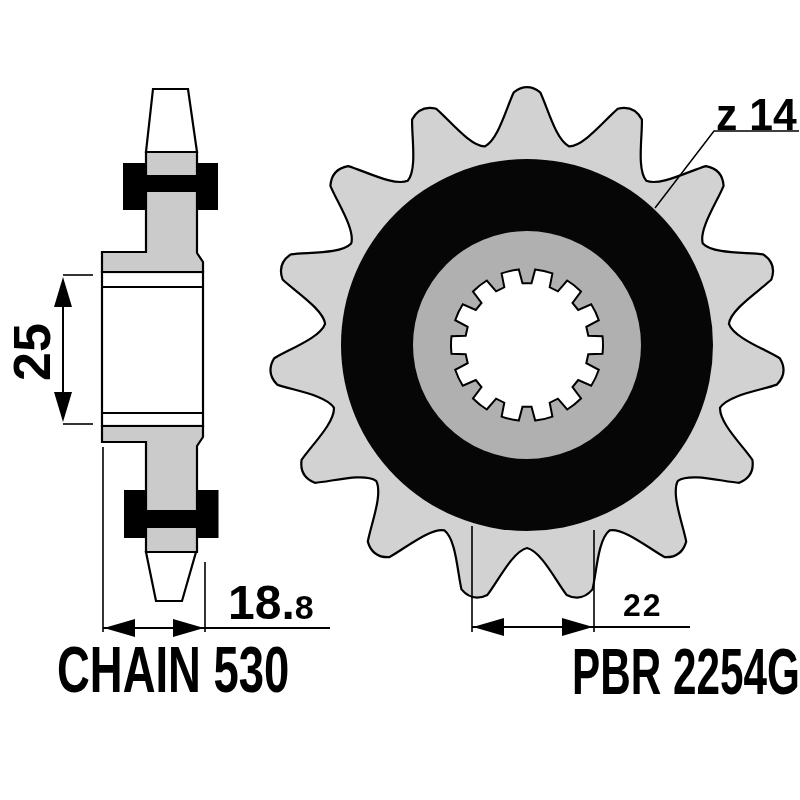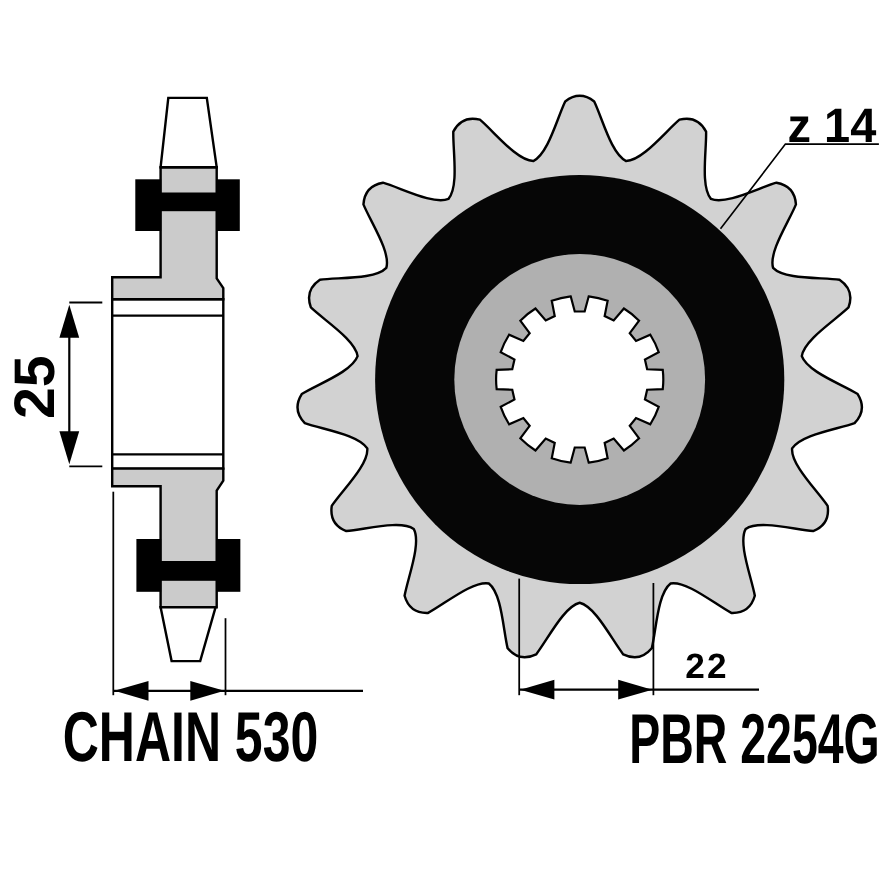--- a/index.html
+++ b/index.html
@@ -90,17 +90,18 @@
         <line x1="472" y1="627" x2="690" y2="627" stroke-width="2"></line>
         <polygon points="473,627 504,618 504,636" stroke="none"></polygon>
         <polygon points="593,627 562,618 562,636" stroke="none"></polygon>
       </g>
 
       <polyline points="655,208 714,131 799,131" fill="none" stroke-width="1.5"></polyline>
     </g>
   </svg>
 
   <div class="lbl lbl-25">25</div>
+  <div class="lbl lbl-188"><span>18.</span><span class="small">8</span></div>
   <div class="lbl lbl-chain">CHAIN 530</div>
   <div class="lbl lbl-z14">z 14</div>
   <div class="lbl lbl-22">22</div>
   <div class="lbl lbl-pbr">PBR 2254G</div>
 </div>
 
 </body></html>

